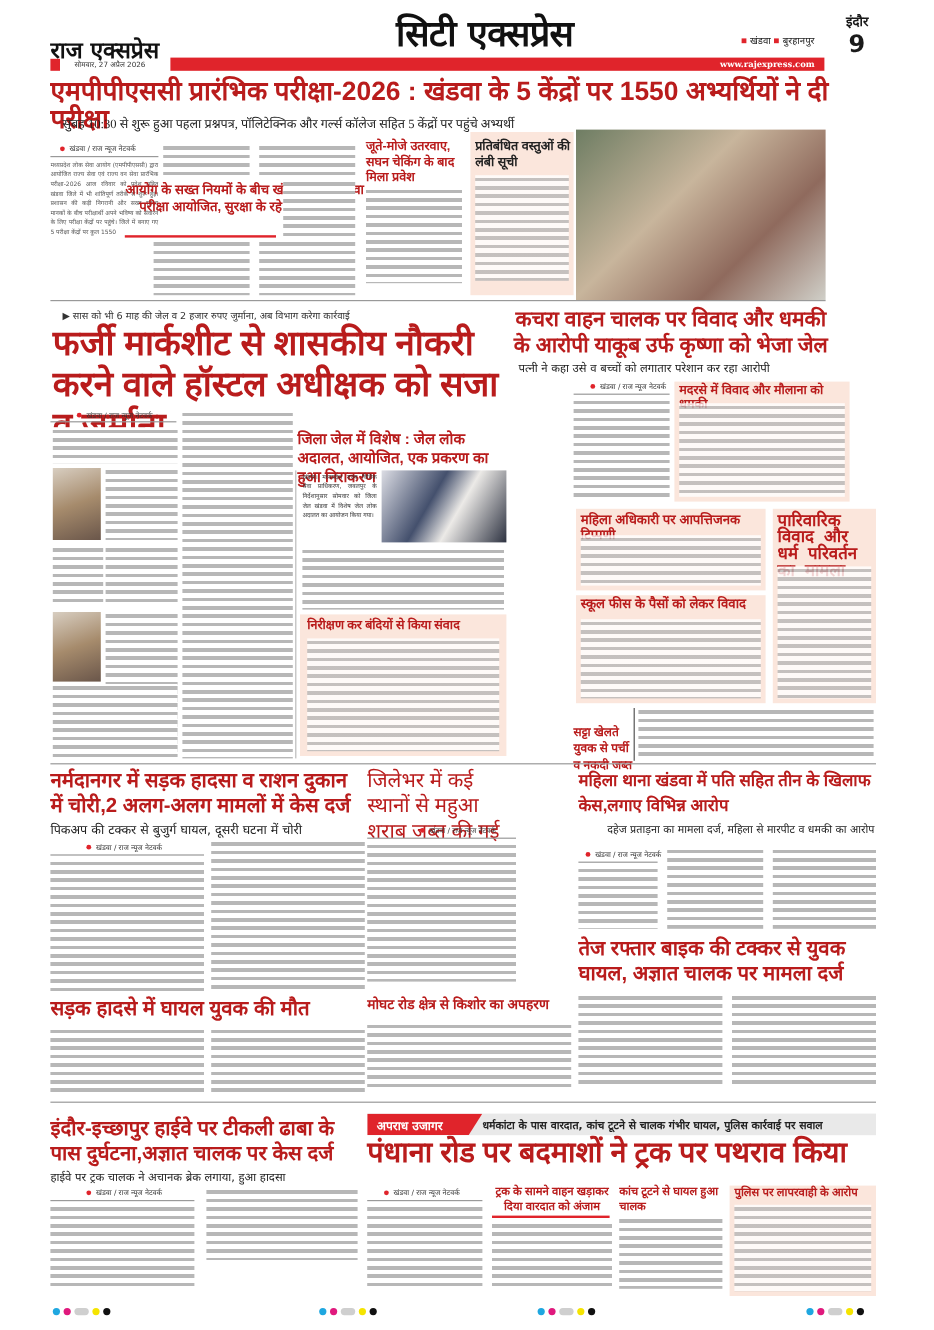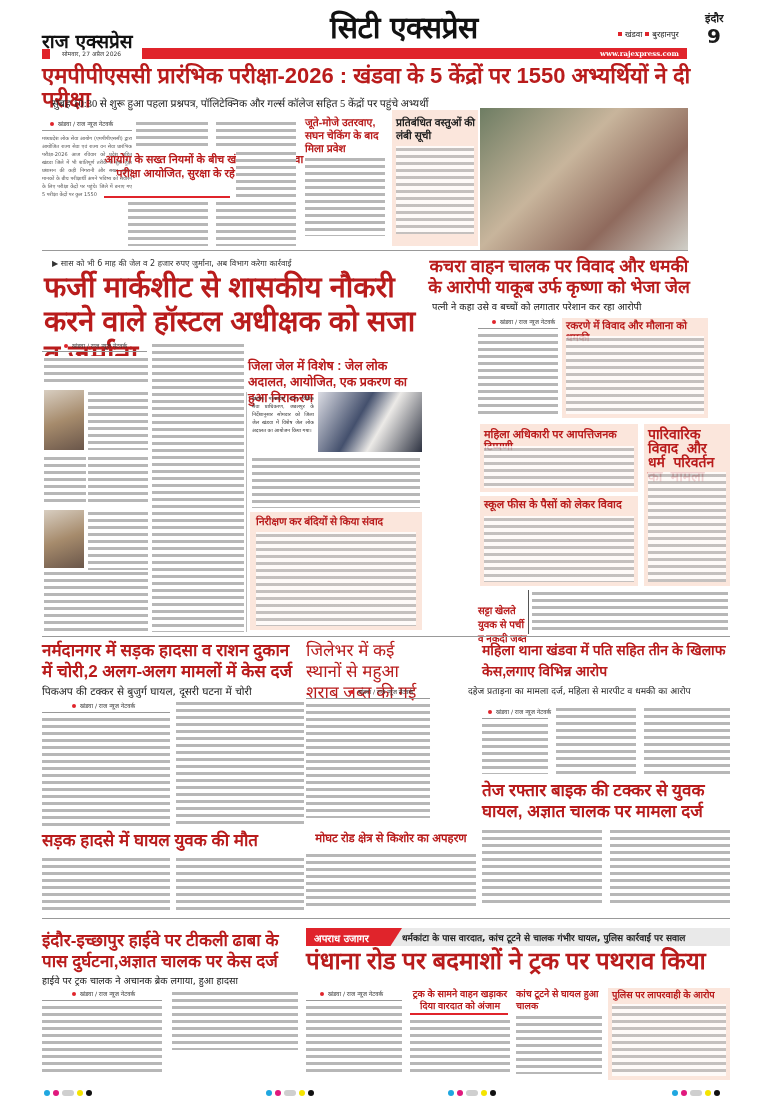--- a/index.html
+++ b/index.html
@@ -91,21 +91,21 @@
 <div class="abs box-peach" style="left:250px;top:512px;width:172px;height:118px;"></div>
 <div class="abs h1" style="left:256px;top:516px;width:164px;font-size:10.5px;font-family:Liberation Serif, serif;">निरीक्षण कर बंदियों से किया संवाद</div>
 <div class="abs col-text" style="left:256px;top:532px;width:160px;height:94px;opacity:0.8;"></div>
 
 <div class="abs h1" style="left:428px;top:256px;width:262px;font-size:17.5px;line-height:21px;text-align:center;">कचरा वाहन चालक पर विवाद और धमकी के आरोपी याकूब उर्फ कृष्णा को भेजा जेल</div>
 <div class="abs sub" style="left:432px;top:300px;font-size:9.5px;">पत्नी ने कहा उसे व बच्चों को लगातार परेशान कर रहा आरोपी</div>
 <div class="abs byline" style="left:492px;top:318px;"><span class="d"></span><span>खंडवा / राज न्यूज नेटवर्क</span></div>
 <div class="abs rule" style="left:478px;top:328px;width:80px;"></div>
 <div class="abs col-text" style="left:478px;top:332px;width:80px;height:84px;"></div>
 <div class="abs box-peach" style="left:562px;top:318px;width:146px;height:100px;"></div>
-<div class="abs h1" style="left:566px;top:320px;width:140px;font-size:10.5px;">रकरणे में विवाद और मौलाना को धमकी</div>
+<div class="abs h1" style="left:566px;top:320px;width:140px;font-size:10.5px;">मदरसे में विवाद और मौलाना को धमकी</div>
 <div class="abs col-text" style="left:566px;top:336px;width:138px;height:78px;opacity:0.8;"></div>
 <div class="abs box-peach" style="left:480px;top:424px;width:158px;height:68px;"></div>
 <div class="abs h1" style="left:484px;top:428px;width:150px;font-size:11px;">महिला अधिकारी पर आपत्तिजनक टिप्पणी</div>
 <div class="abs col-text" style="left:484px;top:446px;width:150px;height:42px;opacity:0.8;"></div>
 <div class="abs box-peach" style="left:644px;top:424px;width:86px;height:162px;"></div>
 <div class="abs h1" style="left:648px;top:428px;width:82px;font-size:14px;line-height:14px;font-family:Liberation Mono, monospace;">पारिवारिक विवाद और धर्म परिवर्तन का मामला</div>
 <div class="abs col-text" style="left:648px;top:472px;width:78px;height:110px;opacity:0.8;"></div>
 <div class="abs box-peach" style="left:480px;top:496px;width:158px;height:90px;"></div>
 <div class="abs h1" style="left:484px;top:498px;width:150px;font-size:11px;">स्कूल फीस के पैसों को लेकर विवाद</div>
 <div class="abs col-text" style="left:484px;top:516px;width:150px;height:66px;opacity:0.8;"></div>
@@ -121,36 +121,36 @@
 <div class="abs rule" style="left:42px;top:712px;width:128px;"></div>
 <div class="abs col-text" style="left:42px;top:716px;width:128px;height:110px;"></div>
 <div class="abs col-text" style="left:176px;top:700px;width:128px;height:126px;"></div>
 
 <div class="abs h1" style="left:306px;top:640px;width:128px;font-size:17px;line-height:21px;font-weight:normal;">जिलेभर में कई स्थानों से महुआ शराब जब्त की गई</div>
 <div class="abs byline" style="left:350px;top:688px;"><span class="d"></span><span>खंडवा / राज न्यूज नेटवर्क</span></div>
 <div class="abs rule" style="left:306px;top:698px;width:124px;"></div>
 <div class="abs col-text" style="left:306px;top:702px;width:124px;height:116px;"></div>
 
 <div class="abs h1" style="left:482px;top:640px;width:250px;font-size:14px;line-height:21px;">महिला थाना खंडवा में पति सहित तीन के खिलाफ केस,लगाए विभिन्न आरोप</div>
-<div class="abs sub" style="left:468px;top:684px;font-size:9px;">दहेज प्रताड़ना का मामला दर्ज, महिला से मारपीट व धमकी का आरोप</div>
+<div class="abs sub" style="left:506px;top:684px;font-size:9px;">दहेज प्रताड़ना का मामला दर्ज, महिला से मारपीट व धमकी का आरोप</div>
 <div class="abs byline" style="left:488px;top:708px;"><span class="d"></span><span>खंडवा / राज न्यूज नेटवर्क</span></div>
 <div class="abs rule" style="left:482px;top:718px;width:66px;"></div>
 <div class="abs col-text" style="left:482px;top:722px;width:66px;height:52px;"></div>
 <div class="abs col-text" style="left:556px;top:706px;width:80px;height:68px;"></div>
 <div class="abs col-text" style="left:644px;top:706px;width:86px;height:68px;"></div>
 
 <div class="abs h1" style="left:482px;top:780px;width:250px;font-size:17px;line-height:21px;">तेज रफ्तार बाइक की टक्कर से युवक घायल, अज्ञात चालक पर मामला दर्ज</div>
 <div class="abs col-text" style="left:482px;top:828px;width:120px;height:78px;"></div>
 <div class="abs col-text" style="left:610px;top:828px;width:120px;height:78px;"></div>
 
 <div class="abs h1" style="left:42px;top:832px;width:260px;font-size:17px;">सड़क हादसे में घायल युवक की मौत</div>
 <div class="abs col-text" style="left:42px;top:856px;width:128px;height:54px;"></div>
 <div class="abs col-text" style="left:176px;top:856px;width:128px;height:54px;"></div>
 
-<div class="abs h1" style="left:306px;top:832px;width:170px;font-size:11.5px;text-align:center;">मोघट रोड क्षेत्र से किशोर का अपहरण</div>
+<div class="abs h1" style="left:306px;top:832px;width:170px;font-size:11.5px;">मोघट रोड क्षेत्र से किशोर का अपहरण</div>
 <div class="abs col-text" style="left:306px;top:852px;width:170px;height:58px;"></div>
 <div class="abs rule" style="left:42px;top:918px;width:688px;"></div>
 
 <div class="abs h1" style="left:42px;top:930px;width:260px;font-size:17px;line-height:21px;">इंदौर-इच्छापुर हाईवे पर टीकली ढाबा के पास दुर्घटना,अज्ञात चालक पर केस दर्ज</div>
 <div class="abs sub" style="left:42px;top:974px;font-size:9.5px;">हाईवे पर ट्रक चालक ने अचानक ब्रेक लगाया, हुआ हादसा</div>
 <div class="abs byline" style="left:72px;top:990px;"><span class="d"></span><span>खंडवा / राज न्यूज नेटवर्क</span></div>
 <div class="abs rule" style="left:42px;top:1000px;width:120px;"></div>
 <div class="abs col-text" style="left:42px;top:1004px;width:120px;height:70px;"></div>
 <div class="abs col-text" style="left:172px;top:990px;width:126px;height:60px;"></div>
 

